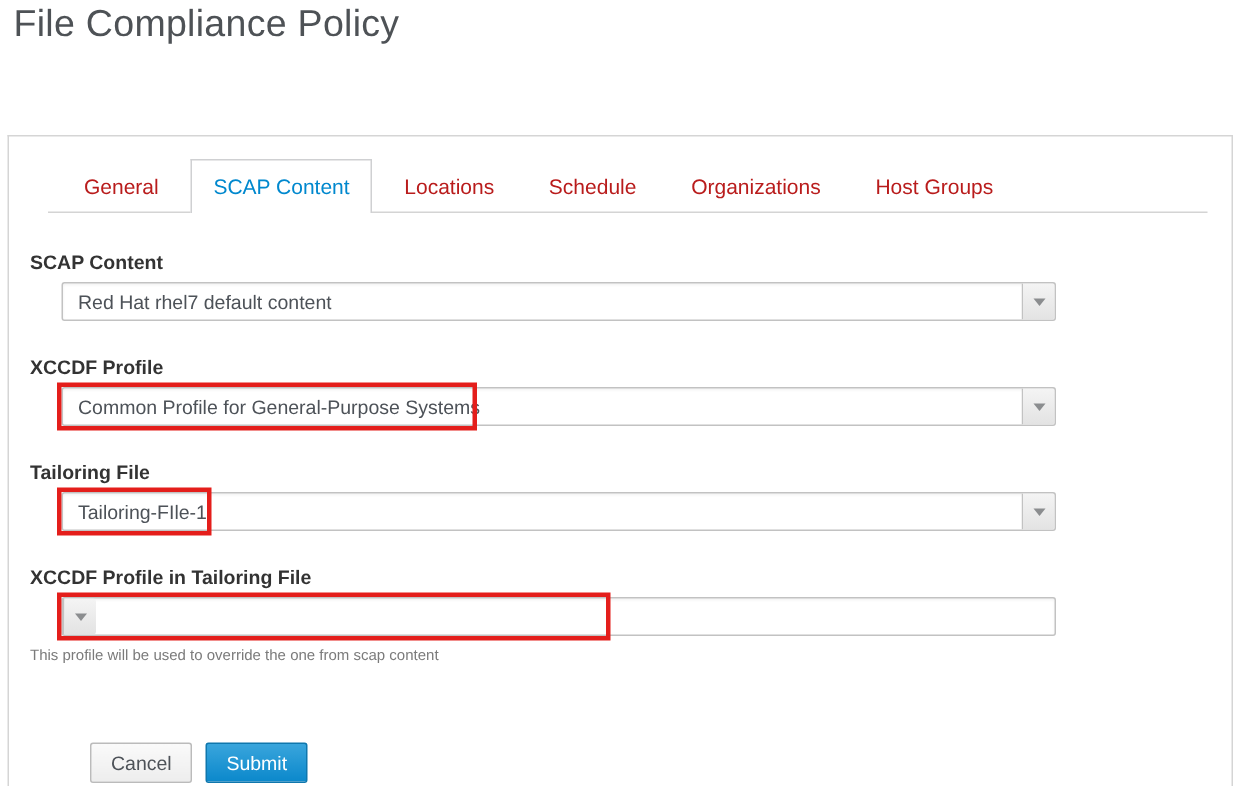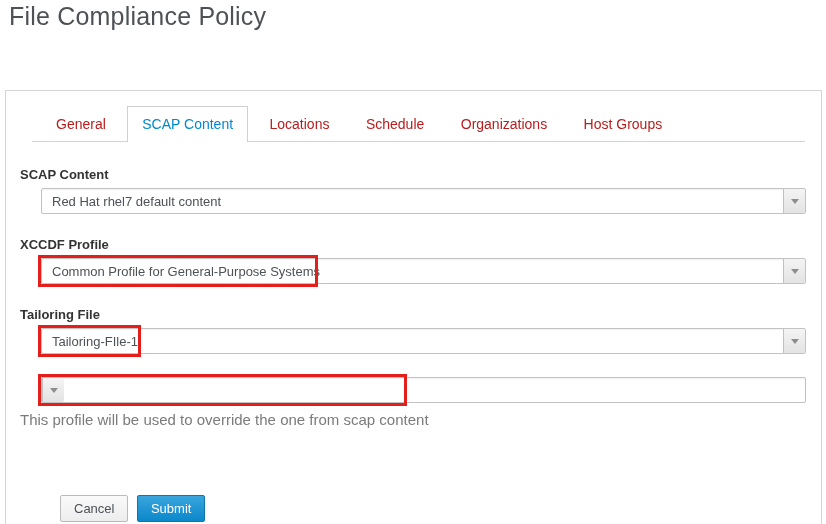--- a/index.html
+++ b/index.html
@@ -55,21 +55,21 @@
   }
 
   
   .form { padding: 25px 0 0 14px; }
   .field { margin-bottom: 23px; position: relative; }
   .field-label {
     display: block;
     font-size: 13px; font-weight: bold; color: #333;
     margin-bottom: 6px;
   }
-  .select-wrap { margin-left: 21px; width: 765px; position: relative; }
+  .select-wrap { margin-left: 21px; width: 663px; position: relative; }
   .select {
     height: 26px;
     border: 1px solid #c2c2c2;
     border-radius: 2px;
     background: #fff;
     box-shadow: inset 0 1px 2px rgba(0,0,0,0.06);
     display: flex; align-items: center; justify-content: space-between;
     cursor: pointer;
   }
   .select-value {
@@ -95,21 +95,21 @@
   .red-box {
     position: absolute; top: -3px; bottom: -3px; left: -3px;
     border: 3px solid var(--highlight);
     pointer-events: none;
   }
   .hl-xccdf-profile { width: 280px; }
   .hl-tailoring-file { width: 103px; }
   .hl-tailoring-profile { width: 369px; }
 
   .help-text {
-    font-size: 15px; color: #7b7b7b;
+    font-size: 10px; color: #7b7b7b;
     margin-top: 8px;
   }
 
   
   .buttons { position: absolute; left: 54px; top: 404px; }
   .btn {
     font-family: inherit;
     font-size: 13px;
     padding: 5px 13px;
     border-radius: 2px;
@@ -180,20 +180,21 @@
             <span class="select-value">Tailoring-FIle-1</span>
             <span class="select-caret">
                 <i class="caret"></i>
               </span>
           </div>
           <div class="red-box hl-tailoring-file"></div>
         </div>
       </div>
 
       <div class="field">
+        <label class="field-label">XCCDF Profile in Tailoring File</label>
         <div class="select-wrap">
           <div class="select">
             <span class="select-caret">
                 <i class="caret"></i>
               </span>
           </div>
           <div class="red-box hl-tailoring-profile"></div>
         </div>
         <div class="help-text">This profile will be used to override the one from scap content</div>
       </div>

